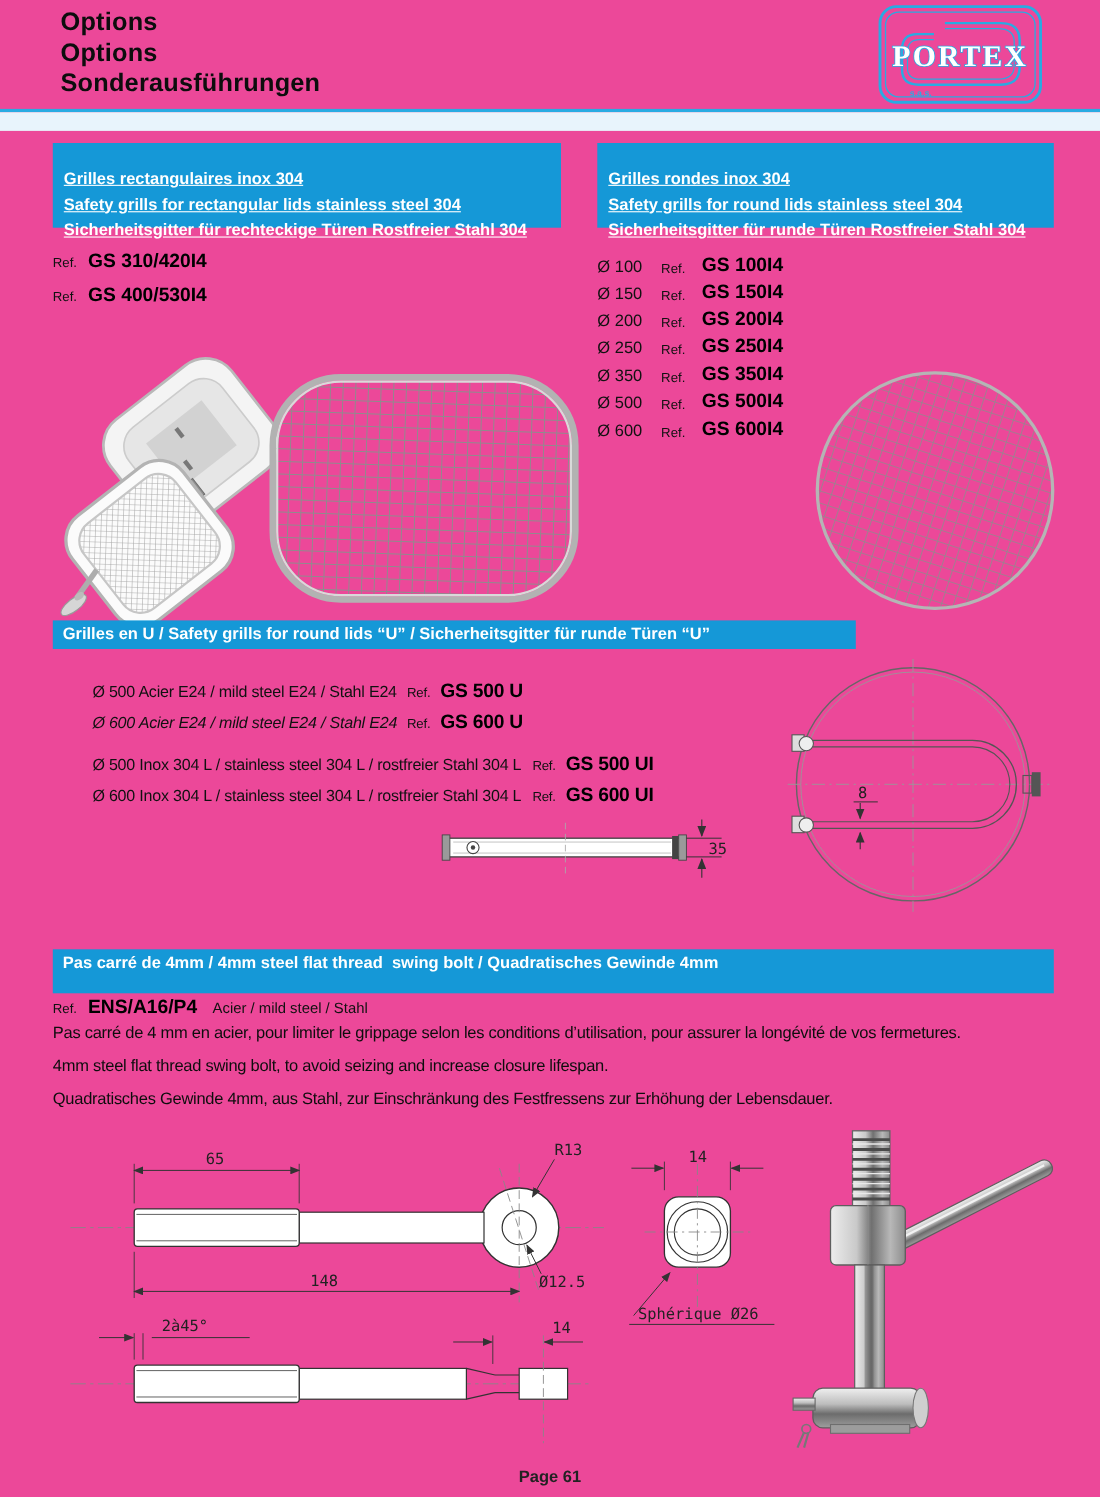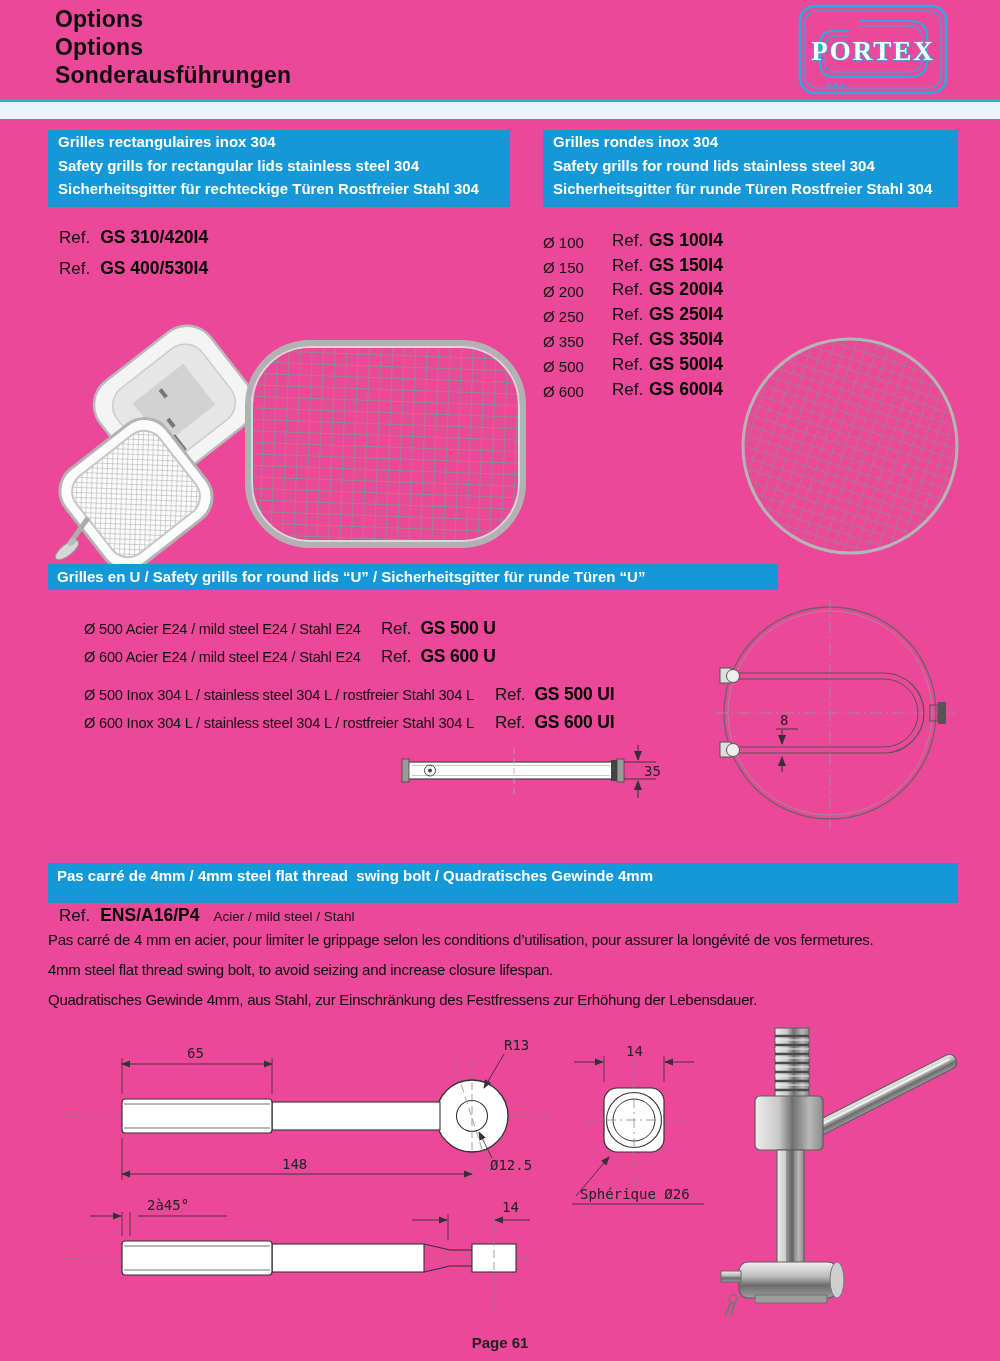--- a/index.html
+++ b/index.html
@@ -5,25 +5,25 @@
   html,body{margin:0;padding:0;background:#fff;}
   body{font-family:"Liberation Sans", sans-serif; color:#111;}
   .page{position:relative;width:1000px;height:1361px;background:#ec4899;overflow:hidden;}
 
   .title{position:absolute;left:55px;top:5px;font-size:23px;font-weight:bold;line-height:28px;letter-spacing:.2px;color:#0d0d0d;}
   .logo{position:absolute;left:797px;top:3px;}
   .rule{position:absolute;left:0;top:99px;width:1000px;height:3px;background:#29abe2;}
   .band-light{position:absolute;left:0;top:102px;width:1000px;height:17px;background:#e8f4fc;}
 
   .sec-band{position:absolute;background:#1598d7;color:#fff;font-weight:bold;}
-  .sec-band.multi{font-size:15px;line-height:23.5px;padding:0 10px;box-sizing:border-box;}
+  .sec-band.multi{font-size:15px;line-height:23.5px;padding:21px 10px;box-sizing:border-box;text-decoration:underline;}
   .sec-band.single{font-size:15px;line-height:26px;padding:0 9px;box-sizing:border-box;white-space:pre;}
 
   .refline{position:absolute;display:flex;align-items:baseline;gap:10px;}
-  .ref-label{font-size:17px;color:#111;margin-left:11px;}
+  .ref-label{font-size:12px;color:#111;}
   .ref-code{font-size:17.5px;font-weight:bold;color:#000;}
   .ref-note{font-size:13.5px;color:#111;margin-left:4px;}
 
   .round-rows{position:absolute;left:543px;top:226px;}
   .round-row{height:24.8px;display:flex;align-items:flex-end;}
   .round-row .dia{width:58px;font-size:15px;}
   .round-row .ref-label{width:37px;}
 
   .u-row{position:absolute;display:flex;align-items:baseline;font-size:14.6px;letter-spacing:-.2px;}
   .u-row .desc{letter-spacing:-.2px;margin-left:36px;}
@@ -167,21 +167,21 @@
   </svg>
 
   <div class="sec-band single" style="left:48px;top:564px;width:730px;height:26px;">Grilles en U / Safety grills for round lids “U” / Sicherheitsgitter für runde Türen “U”</div>
 
   <div class="u-row" style="left:48px;top:618px;">
     <span class="desc" style="width:286px;">Ø 500 Acier E24 / mild steel E24 / Stahl E24</span>
     <span class="ref-label">Ref.</span>
     <span class="ref-code">GS 500 U</span>
   </div>
   <div class="u-row" style="left:48px;top:646px;">
-    <span class="desc" style="width:286px;">Ø 600 Acier E24 / mild steel E24 / Stahl E24</span>
+    <span class="desc" style="width:286px;font-style:italic;">Ø 600 Acier E24 / mild steel E24 / Stahl E24</span>
     <span class="ref-label">Ref.</span>
     <span class="ref-code">GS 600 U</span>
   </div>
   <div class="u-row" style="left:48px;top:684px;">
     <span class="desc" style="width:400px;">Ø 500 Inox 304 L / stainless steel 304 L / rostfreier Stahl 304 L</span>
     <span class="ref-label">Ref.</span>
     <span class="ref-code">GS 500 UI</span>
   </div>
   <div class="u-row" style="left:48px;top:712px;">
     <span class="desc" style="width:400px;">Ø 600 Inox 304 L / stainless steel 304 L / rostfreier Stahl 304 L</span>

